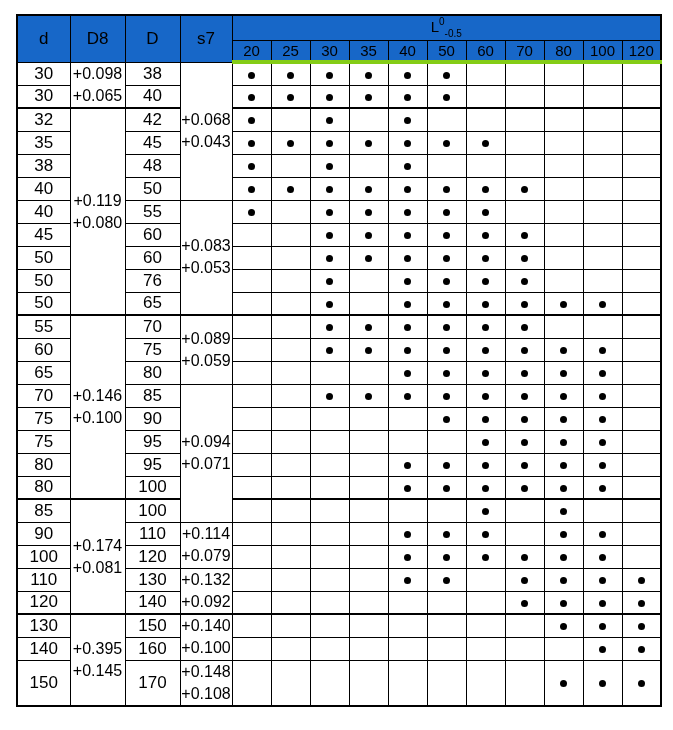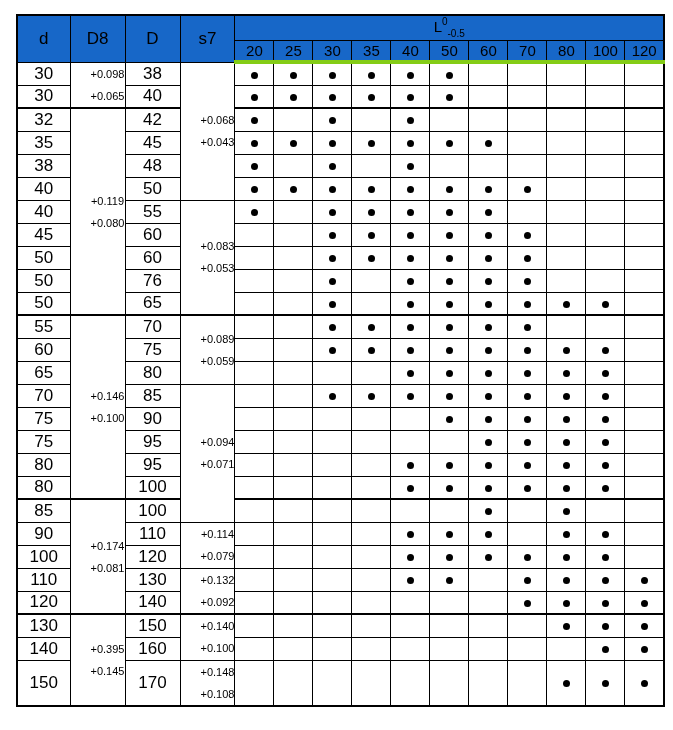--- a/index.html
+++ b/index.html
@@ -12,21 +12,21 @@
   tr.hdr-sub{height:22px;}
   .hdr{font-size:17px;}
   .len-th{font-size:15px;}
   .l-hdr{font-size:15px;}
   .l-hdr sup{font-size:10px;position:relative;top:-1px;left:0;}
   .l-hdr sub{font-size:10px;position:relative;top:1px;left:0;}
   thead tr.hdr-sub th{border-bottom:4px solid #84cc16;}
   tbody tr{height:23px;}
   tbody tr.tall{height:44px;}
   td.num{font-size:17px;}
-  td.tol{font-size:11px;padding-left:20px;}
+  td.tol{font-size:16px;}
   td.tol .line{height:22px;line-height:22px;}
   tr.section-end td{border-bottom-width:2px;}
   td.thick-top{border-top-width:2px;margin-top:36px;}
   .dot{display:inline-block;width:7px;height:7px;border-radius:50%;background:#000;vertical-align:middle;}
 </style>
 </head>
 <body>
 
 <div class="page">
   <table class="spec-table">

